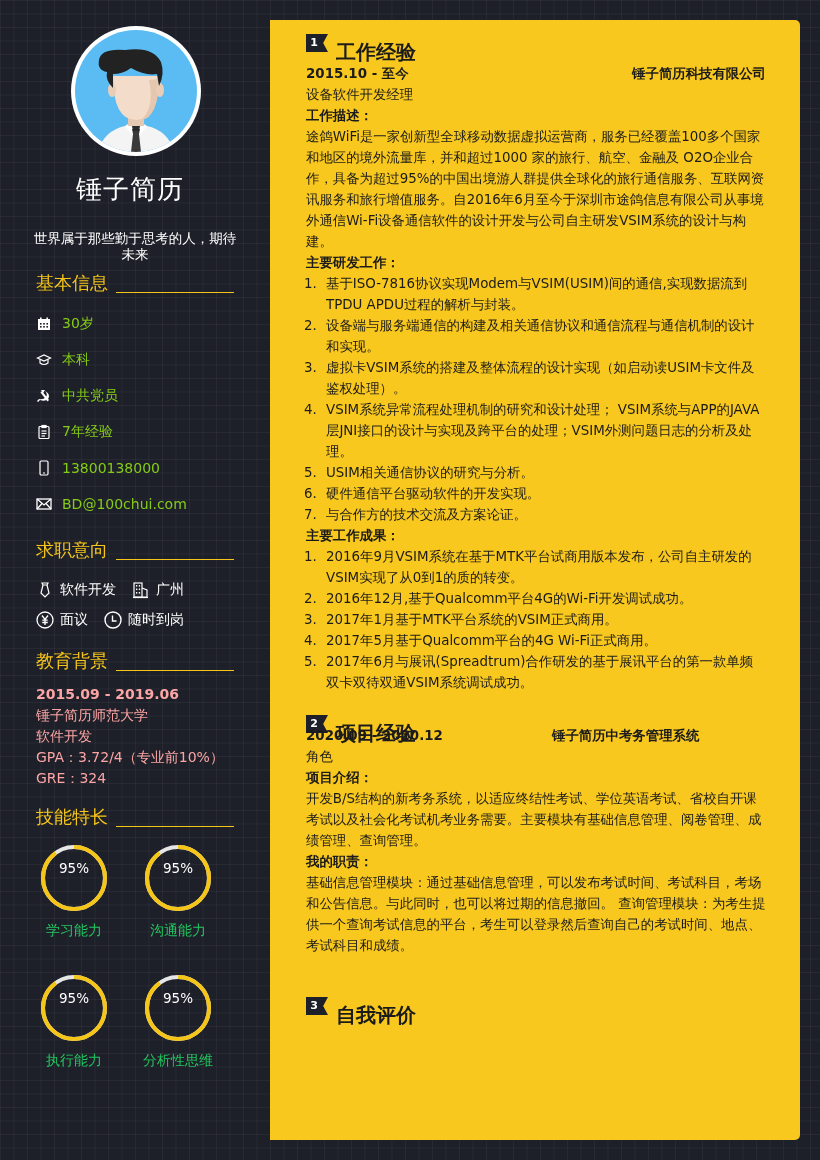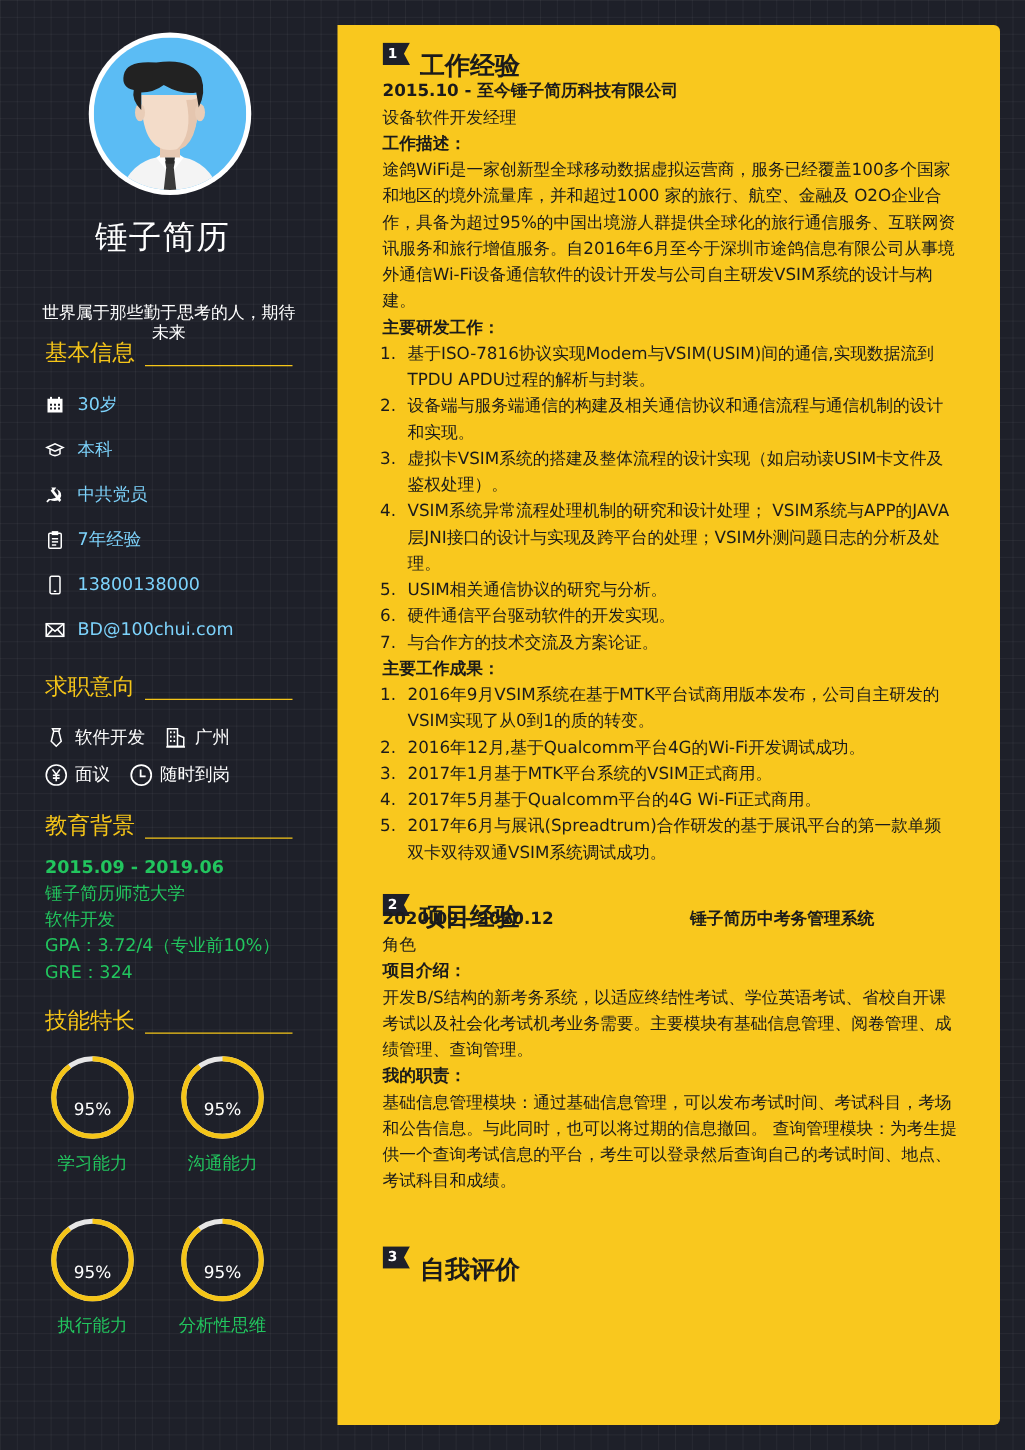--- a/index.html
+++ b/index.html
@@ -20,48 +20,48 @@
   .avatar {
     position: absolute; left: 71px; top: 26px; width: 130px; height: 130px;
     border-radius: 50%; background: #fff; padding: 4px;
   }
   .avatar svg { width: 122px; height: 122px; display: block; border-radius: 50%; }
   .name {
     position: absolute; left: 0; top: 172px; width: 260px; text-align: center;
     font-size: 26px; color: #fff; letter-spacing: 1px;
   }
   .motto {
-    position: absolute; left: 30px; top: 242px; width: 210px; text-align: center;
+    position: absolute; left: 30px; top: 230px; width: 210px; text-align: center;
     font-size: 13.5px; line-height: 16px; color: #fff;
   }
   .sec-title {
     position: absolute; left: 36px; width: 198px; height: 22px;
     font-size: 18px; color: #f5c518; line-height: 22px;
   }
   .sec-title .line {
     position: absolute; left: 80px; right: 0; bottom: 1px; height: 1px; background: #f5c518;
   }
   .info-list { position: absolute; left: 36px; top: 306px; }
   .info-item {
     display: flex; align-items: center; height: 36px;
-    font-size: 14px; color: #7dd3fc;
+    font-size: 14px; color: #84cc16;
   }
   .info-item .ic { width: 16px; height: 16px; margin-right: 10px; display: flex; align-items: center; justify-content: center; }
   .info-item .ic svg { width: 16px; height: 16px; }
   .intent { position: absolute; left: 36px; top: 575px; font-size: 14px; }
   .intent-row { display: flex; align-items: center; height: 30px; }
   .intent-cell { display: flex; align-items: center; margin-right: 16px; }
   .intent-cell .ic { width: 18px; height: 18px; margin-right: 6px; display: flex; align-items: center; }
   .intent-cell .ic svg { width: 18px; height: 18px; }
-  .edu { position: absolute; left: 36px; top: 684px; font-size: 14px; line-height: 21px; color: #22c55e; }
+  .edu { position: absolute; left: 36px; top: 684px; font-size: 14px; line-height: 21px; color: #fca5a5; }
   .edu .date { font-weight: bold; }
   .skills { position: absolute; left: 36px; top: 844px; width: 200px; }
   .skill { position: absolute; width: 80px; text-align: center; }
   .skill svg { width: 68px; height: 68px; display: block; margin: 0 auto; }
-  .skill .pct { position: absolute; left: 0; top: 36px; width: 80px; text-align: center; font-size: 13.5px; color: #fff; }
+  .skill .pct { position: absolute; left: 0; top: 16px; width: 80px; text-align: center; font-size: 13.5px; color: #fff; }
   .skill .lbl { display: block; margin-top: 10px; font-size: 14px; color: #22c55e; }
 
   
   .panel {
     position: absolute; left: 270px; top: 20px; width: 530px; height: 1120px;
     background: #f9c81e; border-radius: 0 5px 5px 0; color: #1b1b1b;
   }
   .sec-head { position: absolute; left: 36px; display: flex; align-items: center; height: 26px; }
   .badge {
     position: relative; width: 22px; height: 18px; margin-right: 8px;
@@ -69,21 +69,21 @@
   .badge .box {
     position: absolute; left: 0; top: 0; width: 22px; height: 18px; background: #1e2029;
     clip-path: polygon(0 0, 100% 0, 78% 50%, 100% 100%, 0 100%);
   }
   .badge .num {
     position: absolute; left: 0; top: 0; width: 16px; height: 18px; text-align: center;
     line-height: 18px; font-size: 11px; font-weight: bold; color: #fff;
   }
   .sec-head .ttl { font-size: 20px; font-weight: bold; color: #1b1b1b; margin-top: 18px; }
   .block { position: absolute; left: 36px; width: 460px; font-size: 13.4px; line-height: 21px; }
-  .row-between { display: flex; font-weight: bold; }
+  .row-between { display: flex; justify-content: space-between; font-weight: bold; }
   .bold { font-weight: bold; }
   ol.list { list-style: none; }
   ol.list li { position: relative; padding-left: 20px; }
   ol.list li .n { position: absolute; left: -2px; top: 0; }
   .proj-row { display: flex; font-weight: bold; }
   .proj-row .d { width: 246px; }
 </style>
 </head>
 <body>
 

